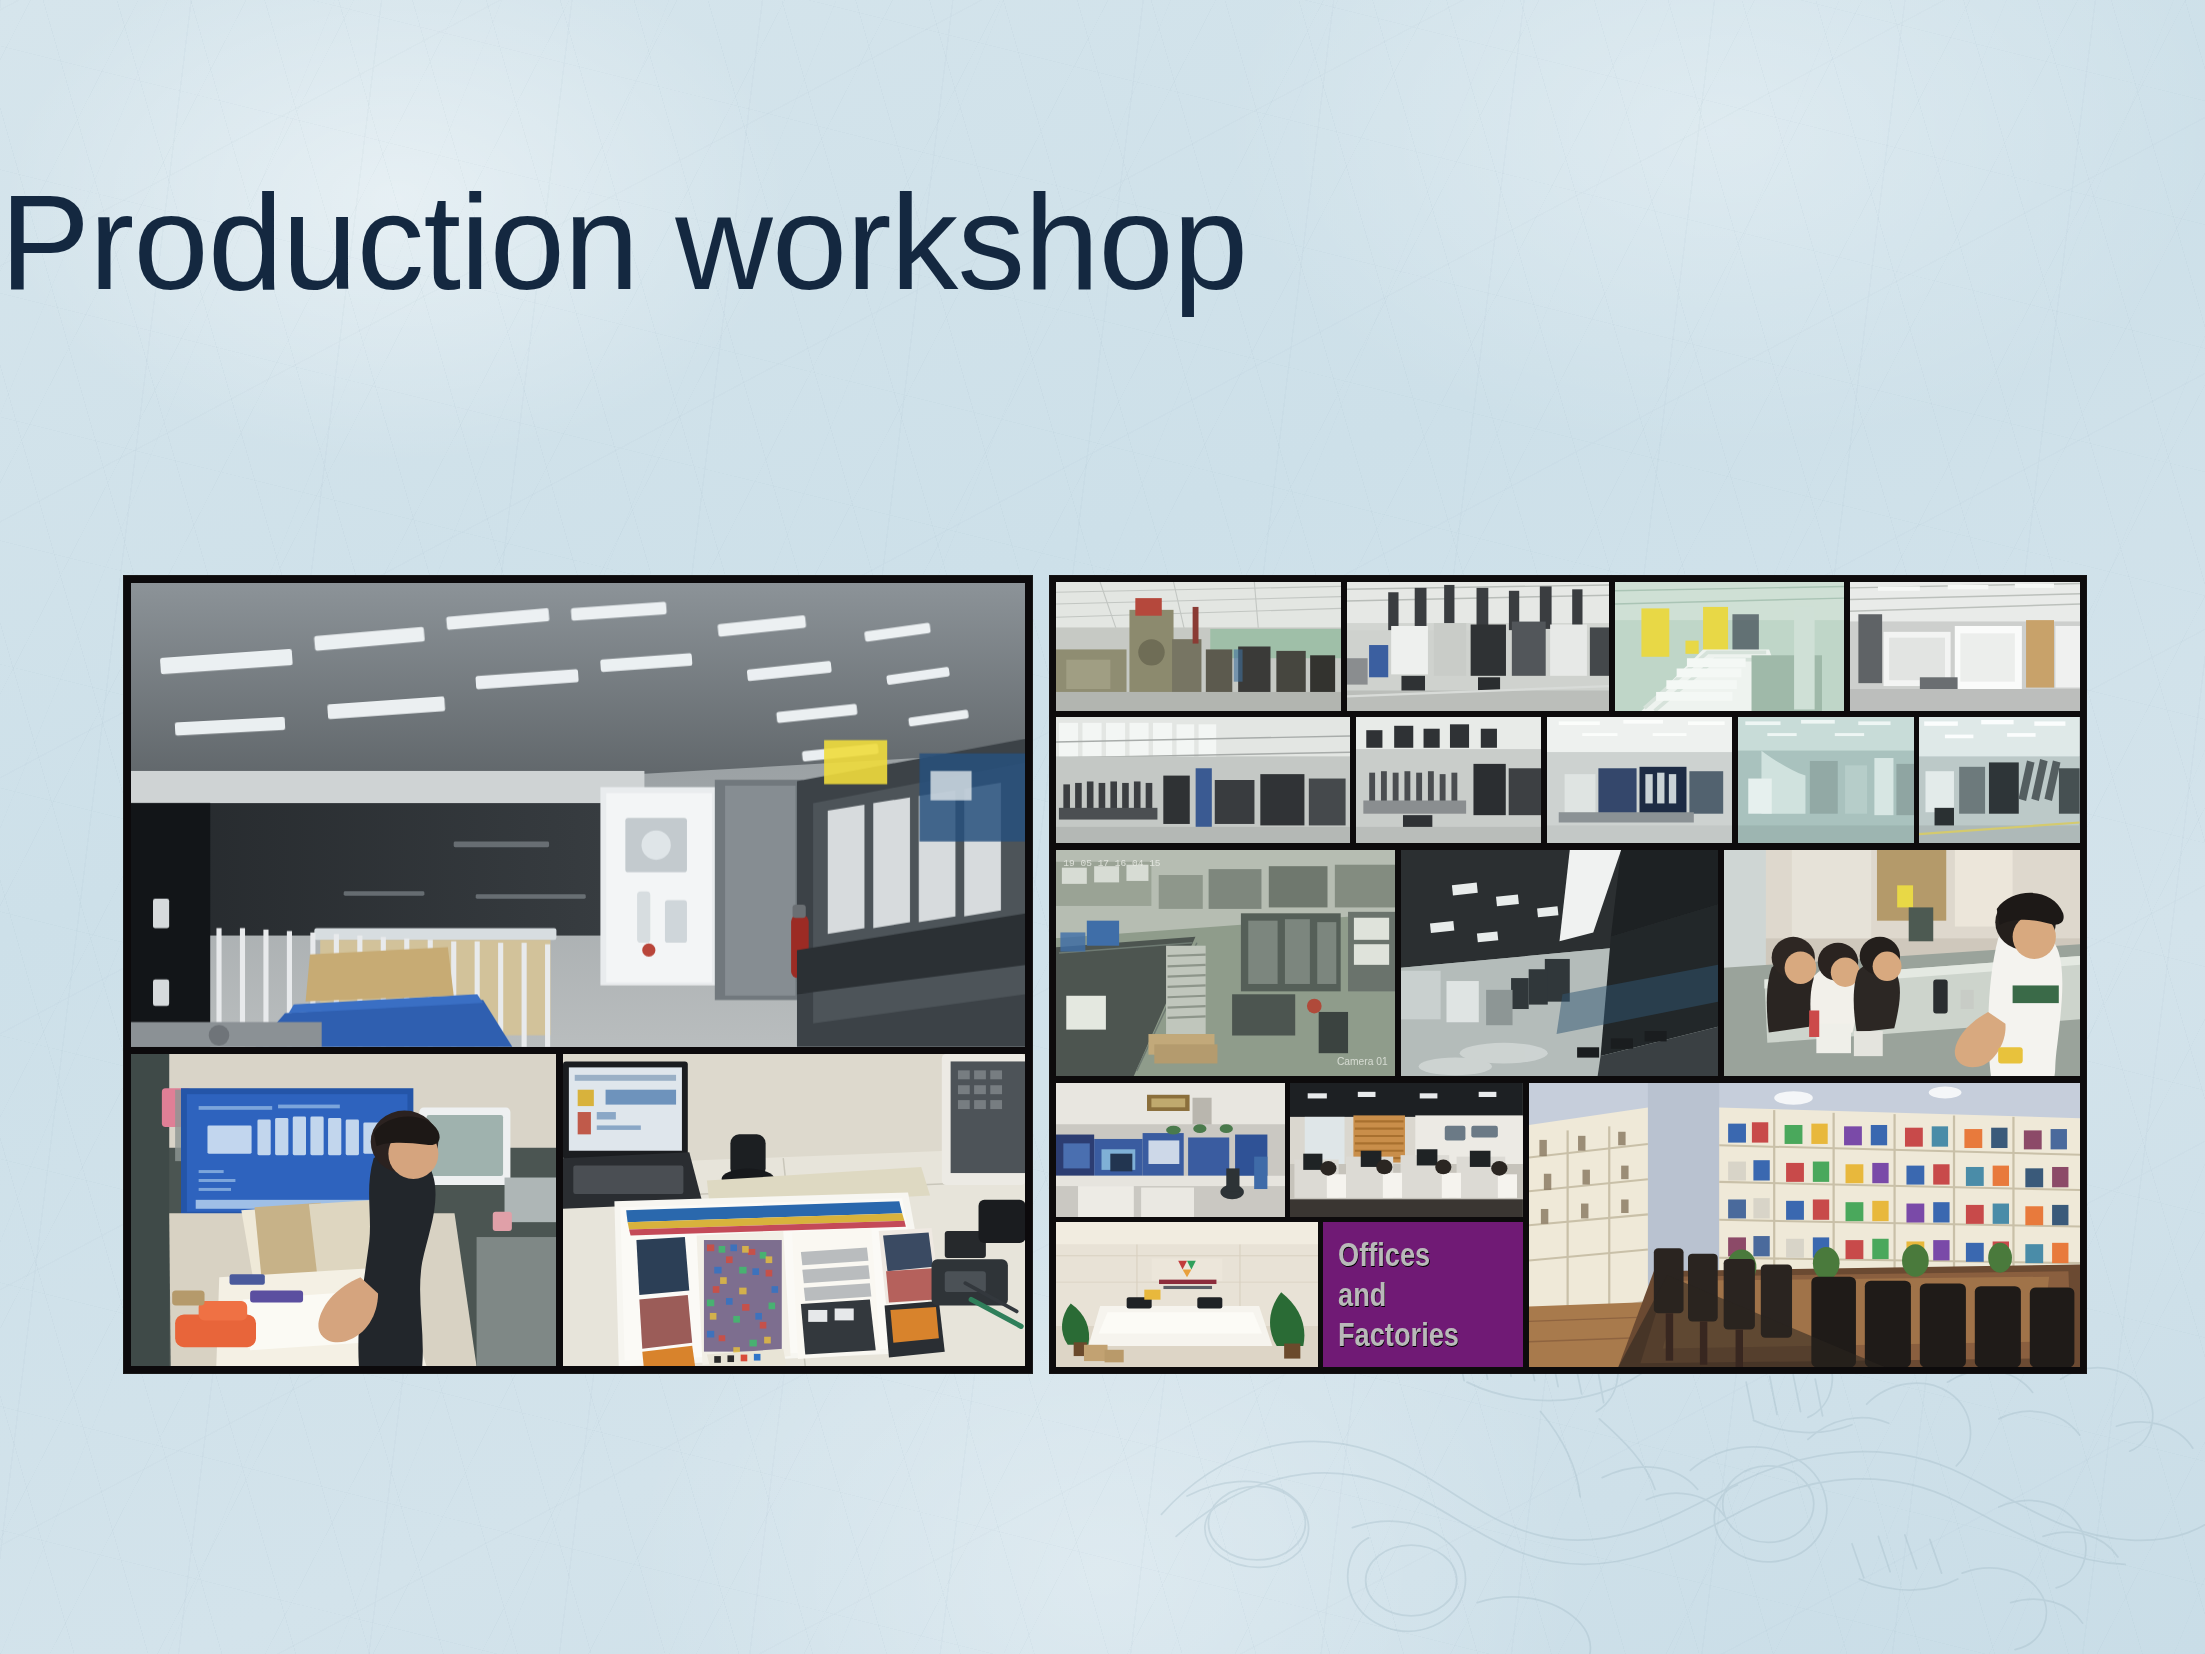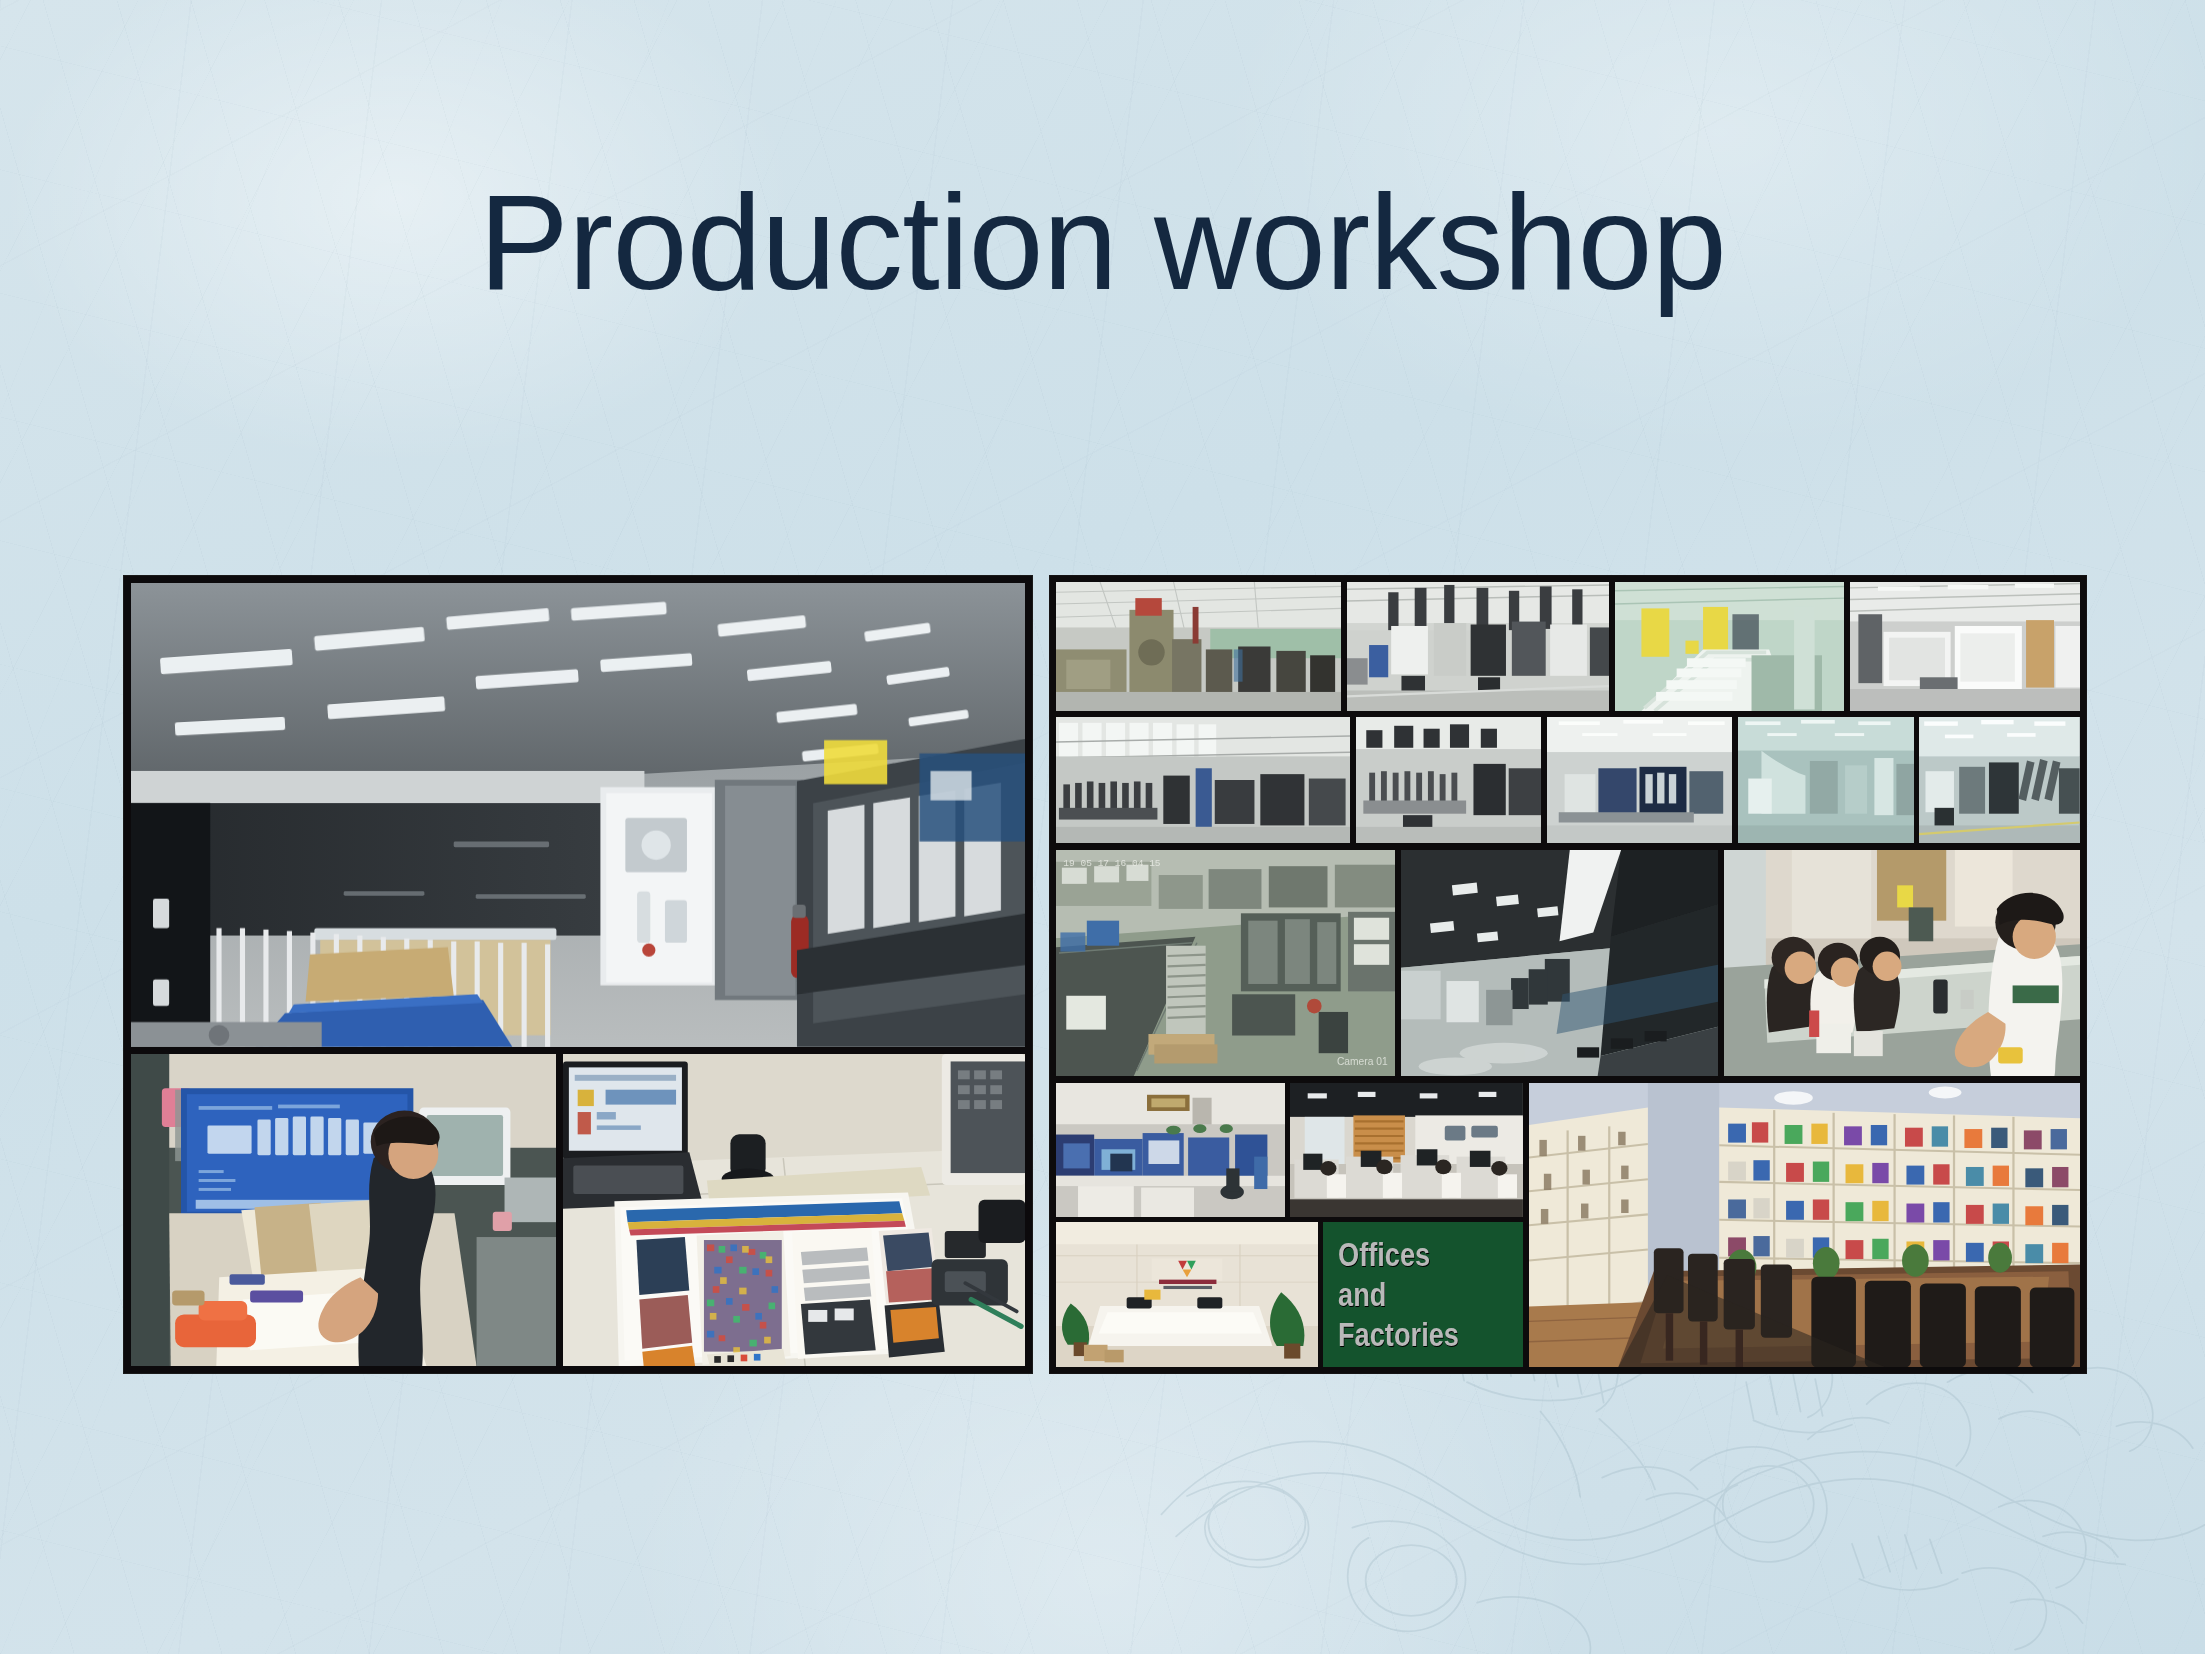--- a/index.html
+++ b/index.html
@@ -37,21 +37,20 @@
   }
   
   #dragon-watermark{
     position:absolute;right:-29px;bottom:-22px;width:1102px;height:382px;
     opacity:.40;z-index:1;pointer-events:none;
   }
 
   
   #page-title{
     position:absolute;left:0;right:0;top:175px;z-index:3;
-    text-align:center;
     font-size:135px;line-height:1;
     color:#142840;
     letter-spacing:-0.7px;
     font-weight:400;
     font-family:"Liberation Sans", sans-serif;
   }
 
   
   #left-panel{
     position:absolute;left:123px;top:575px;width:910px;height:799px;z-index:4;
@@ -74,21 +73,21 @@
   .cg-row.r3{flex:0 0 226px;}
   .cg-row.r4{flex:1;gap:5.9px;}
   .r4-left{flex:0 0 467px;display:flex;flex-direction:column;gap:5.1px;}
   .r4-left .top{flex:0 0 134px;display:flex;gap:5.1px;}
   .r4-left .bot{flex:1;display:flex;gap:5.1px;}
 
   .ph{position:relative;overflow:hidden;background:#2a2a2a;}
   .ph > svg{position:absolute;inset:0;width:100%;height:100%;display:block;}
 
   .blackcard{
-    background:#14532d;display:flex;flex-direction:column;justify-content:center;
+    background:#701a75;display:flex;flex-direction:column;justify-content:center;
     padding-left:14.7px;box-sizing:border-box;
   }
   .blackcard span{
     display:block;color:#b9b9b9;font-weight:bold;
     font-family:"Liberation Sans", sans-serif;
     font-size:34px;line-height:1.18;letter-spacing:0px;
     transform:scaleX(.80);transform-origin:left center;
     text-shadow:0.7px 0.7px 0 #000;
   }
 </style>

